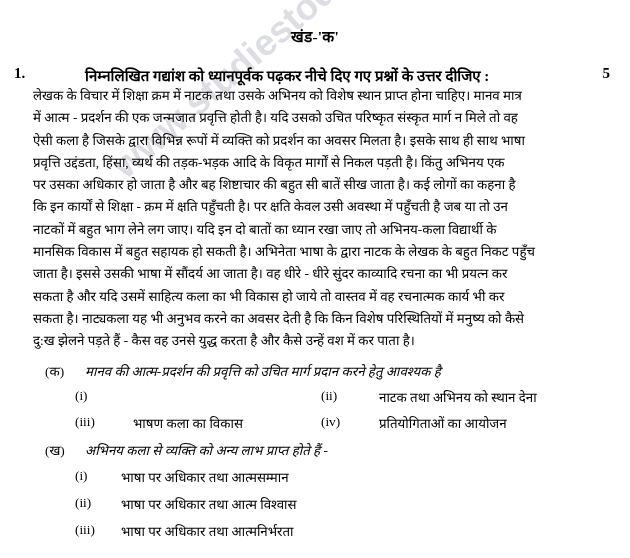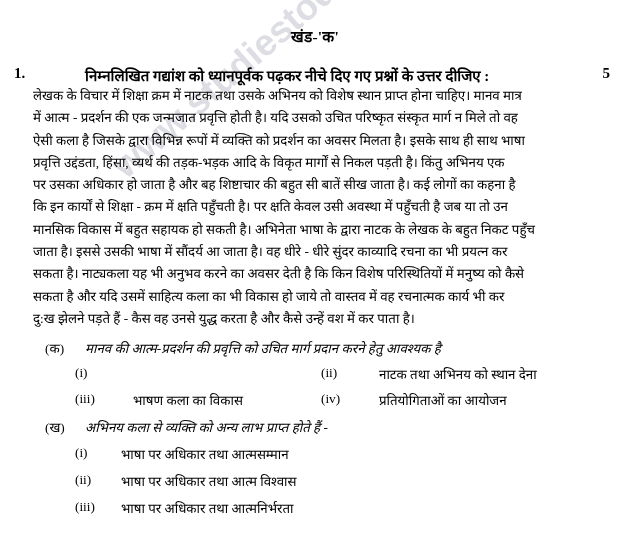--- a/index.html
+++ b/index.html
@@ -174,24 +174,25 @@
     <div class="q-marks">5</div>
   </div>
 
   <div class="passage">
     <span class="ln">लेखक के विचार में शिक्षा क्रम में नाटक तथा उसके अभिनय को विशेष स्थान प्राप्त होना चाहिए।  मानव मात्र</span>
     <span class="ln">में आत्म - प्रदर्शन  की एक जन्मजात प्रवृत्ति  होती है।  यदि उसको उचित परिष्कृत संस्कृत मार्ग न मिले तो वह</span>
     <span class="ln">ऐसी कला है जिसके द्वारा विभिन्न रूपों में व्यक्ति को प्रदर्शन का अवसर मिलता है। इसके साथ ही साथ भाषा</span>
     <span class="ln">प्रवृत्ति उद्दंडता, हिंसा, व्यर्थ की तड़क-भड़क आदि के विकृत मार्गों से निकल पड़ती है। किंतु अभिनय एक</span>
     <span class="ln">पर उसका अधिकार हो जाता है और बह शिष्टाचार की बहुत सी बातें सीख जाता है। कई लोगों का कहना है</span>
     <span class="ln">कि इन  कार्यों से शिक्षा - क्रम में क्षति पहुँचती है। पर क्षति केवल उसी अवस्था में पहुँचती है जब या तो उन</span>
+    <span class="ln">नाटकों में बहुत भाग लेने लग जाए। यदि इन दो बातों का ध्यान रखा जाए तो अभिनय-कला विद्यार्थी के</span>
     <span class="ln">मानसिक विकास में बहुत सहायक हो सकती है। अभिनेता भाषा के द्वारा नाटक के लेखक के बहुत निकट पहुँच</span>
     <span class="ln">जाता है। इससे उसकी भाषा में सौंदर्य आ जाता है।  वह धीरे - धीरे सुंदर काव्यादि रचना का भी प्रयत्न कर</span>
+    <span class="ln">सकता है और यदि उसमें साहित्य कला का भी विकास हो जाये तो वास्तव में वह रचनात्मक कार्य भी कर</span>
     <span class="ln">सकता है। नाट्यकला यह भी अनुभव करने का अवसर देती है कि किन विशेष परिस्थितियों में मनुष्य को कैसे</span>
-    <span class="ln">सकता है और यदि उसमें साहित्य कला का भी विकास हो जाये तो वास्तव में वह रचनात्मक कार्य भी कर</span>
     <span class="ln">दु:ख झेलने पड़ते हैं - कैस वह उनसे युद्ध  करता है और कैसे उन्हें वश में कर पाता है।</span>
   </div>
 
   <div class="subq">
     <div class="subq-row">
       <div class="subq-label">(क)</div>
       <div class="subq-text">मानव की आत्म-प्रदर्शन की प्रवृत्ति को उचित मार्ग प्रदान करने हेतु आवश्यक है</div>
     </div>
   </div>
   <div class="opt-grid">

